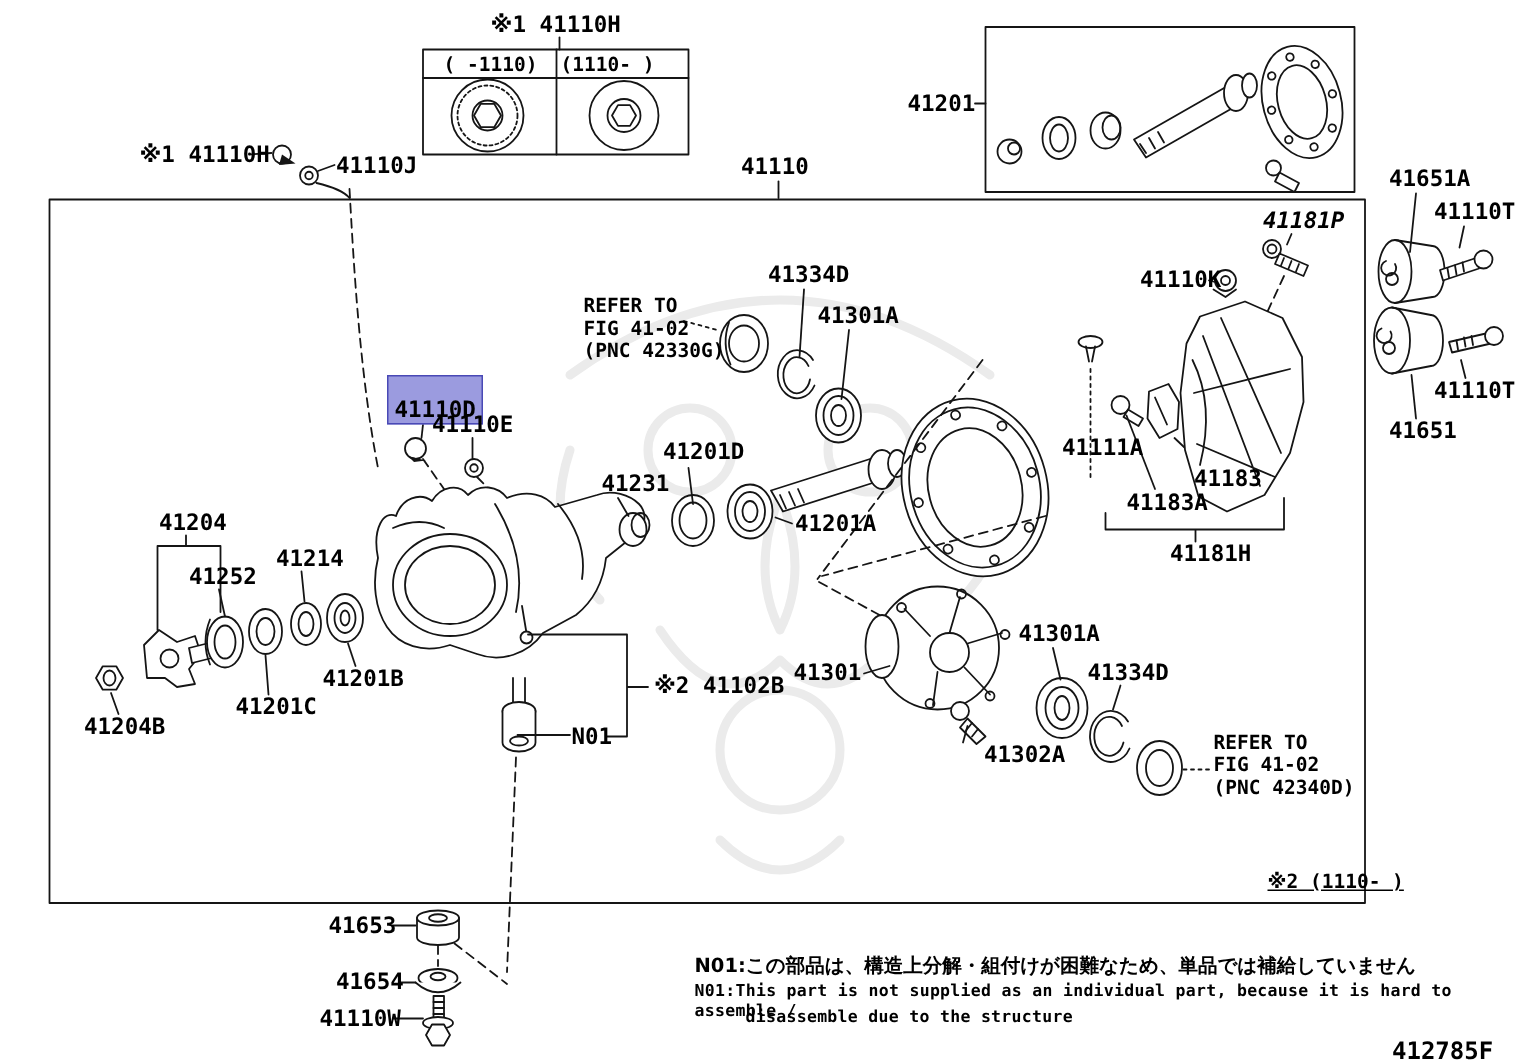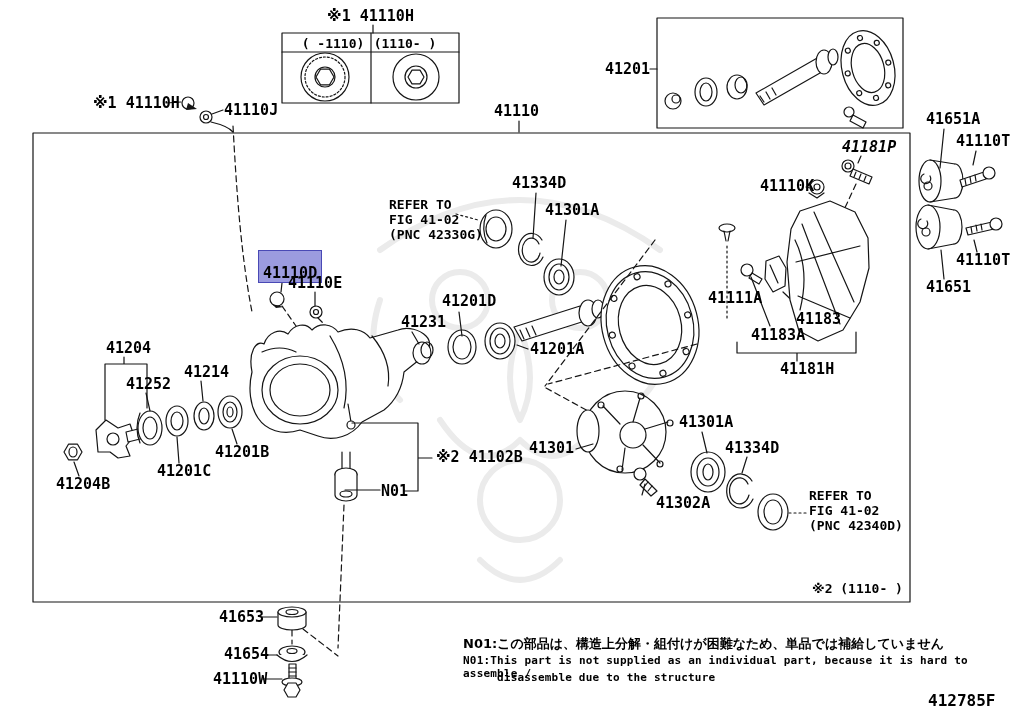--- a/index.html
+++ b/index.html
@@ -14,21 +14,21 @@
   #diagram .wm *{stroke:#ebebeb;stroke-width:6;fill:none;}
   .layer{position:absolute;left:0;top:0;width:1024px;height:707px;}
   .plabel{position:absolute;font-weight:bold;font-size:15px;line-height:14px;color:#000;
           white-space:pre;letter-spacing:0px;}
   .plabel.sm{font-size:13px;line-height:15px;white-space:pre-line;}
   .plabel.hl{background:var(--hl-fill,#9b9bdf);border:1.5px solid var(--hl-border,#4949b5);
              padding:15px 4px 2px 4px;margin:-3px 0 0 -6px;}
   .inset-title{position:absolute;left:282px;top:7px;width:177px;text-align:center;
                font-weight:bold;font-size:15px;}
   .cell-hd{position:absolute;top:36px;font-weight:bold;font-size:13px;text-align:center;}
-  .cell-hd.left{left:283px;width:100px;}
+  .cell-hd.left{left:283px;width:88px;}
   .cell-hd.right{left:372px;width:66px;}
   .note-jp{position:absolute;left:463px;top:635px;font-family:"DejaVu Sans",sans-serif;
            font-weight:bold;font-size:13px;}
   .note-en{position:absolute;font-weight:bold;font-size:11px;letter-spacing:0.2px;}
   .doc-num{position:absolute;left:928px;top:691px;font-weight:bold;font-size:16px;}
 </style>
 </head>
 <body>
 
 <div class="canvas">
@@ -392,21 +392,21 @@
       <div class="plabel" style="left: 56px; top: 477px;">41204B</div>
       <div class="plabel" style="left: 436px; top: 450px;">※2 41102B</div>
       <div class="plabel" style="left: 381px; top: 484px;">N01</div>
       <div class="plabel" style="left: 529px; top: 441px;">41301</div>
       <div class="plabel" style="left: 656px; top: 496px;">41302A</div>
       <div class="plabel" style="left: 679px; top: 415px;">41301A</div>
       <div class="plabel" style="left: 725px; top: 441px;">41334D</div>
       <div class="plabel sm" style="left: 809px; top: 488px;">REFER TO
 FIG 41-02
 (PNC 42340D)</div>
-      <div class="plabel sm" style="left: 812px; top: 581px;">※2 (1110-   )</div>
+      <div class="plabel sm" style="left: 845px; top: 581px; text-decoration: underline;">※2 (1110-   )</div>
       <div class="plabel" style="left: 842px; top: 140px; font-style: italic;">41181P</div>
       <div class="plabel" style="left: 760px; top: 179px;">41110K</div>
       <div class="plabel" style="left: 708px; top: 246px; margin-top: 45px;">41111A</div>
       <div class="plabel" style="left: 796px; top: 312px;">41183</div>
       <div class="plabel" style="left: 751px; top: 328px;">41183A</div>
       <div class="plabel" style="left: 780px; top: 362px;">41181H</div>
       <div class="plabel" style="left: 926px; top: 112px;">41651A</div>
       <div class="plabel" style="left: 956px; top: 134px;">41110T</div>
       <div class="plabel" style="left: 956px; top: 253px;">41110T</div>
       <div class="plabel" style="left: 926px; top: 280px;">41651</div>

